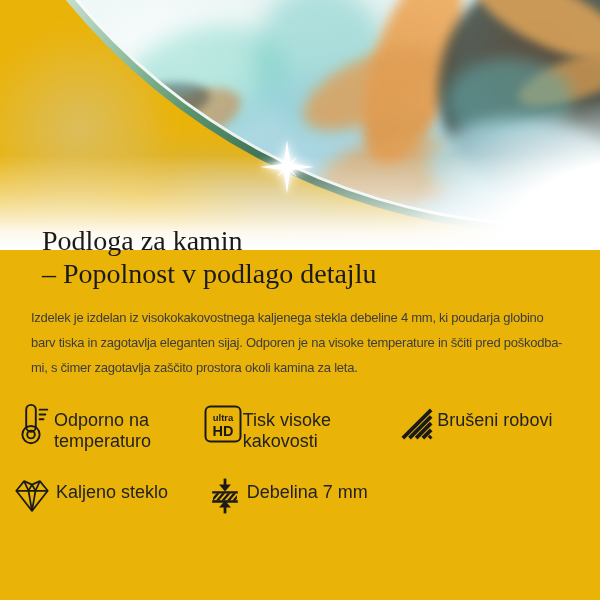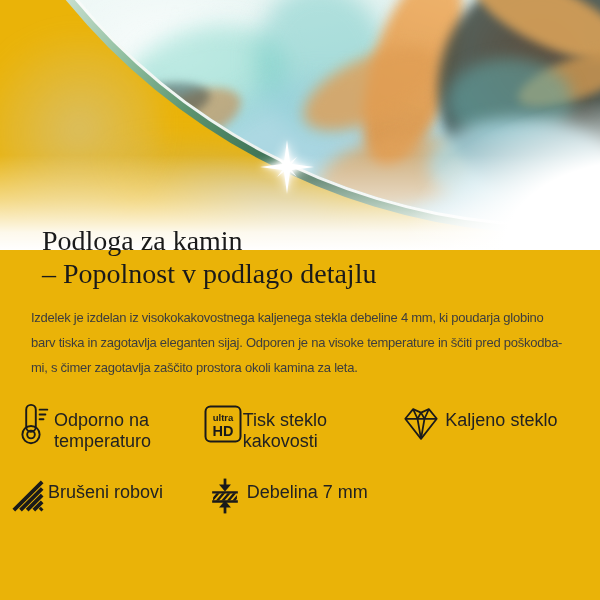--- a/index.html
+++ b/index.html
@@ -142,41 +142,41 @@
 
     <div class="feature">
       <div class="icon-wrap">
         <svg width="40" height="40" viewBox="0 0 40 40">
           <rect class="ic" x="2.5" y="2.5" width="35" height="35" rx="5" stroke-width="2.4"></rect>
           <text x="20" y="17" text-anchor="middle" font-family="Liberation Sans, sans-serif" font-size="9.5" font-weight="600" fill="#1a1a1a">ultra</text>
           <text x="20" y="32" text-anchor="middle" font-family="Liberation Sans, sans-serif" font-size="14.5" font-weight="700" fill="#1a1a1a">HD</text>
         </svg>
       </div>
 
-      <div class="feature-label">Tisk steklo kakovosti</div>
+      <div class="feature-label">Tisk visoke kakovosti</div>
     </div>
 
+
+    <div class="feature">
+      <div class="icon-wrap">
+        <svg width="40" height="40" viewBox="0 0 48 48">
+          <path d="M7 41 L41 7 M15 41 L41 15 M23 41 L41 23 M31 41 L41 31 M38.5 41 L41 38.5" stroke="#1a1a1a" stroke-width="4.5" fill="none"></path>
+        </svg>
+      </div>
+      <div class="feature-label">Brušeni robovi</div>
+    </div>
 
     <div class="feature">
       <div class="icon-wrap">
         <svg width="48" height="42" viewBox="0 0 48 48">
           <path class="ic" stroke-width="1.8" stroke-linejoin="round" d="M6 18 L15 7 L24 11 L33 7 L42 18 L24 41 Z"></path>
           <path class="ic" stroke-width="1.8" stroke-linejoin="round" d="M6 18 H42 M15 7 L20 18 M24 11 L20 18 M24 11 L28 18 M33 7 L28 18 M20 18 L24 41 M28 18 L24 41"></path>
         </svg>
       </div>
       <div class="feature-label">Kaljeno steklo</div>
-    </div>
-
-    <div class="feature">
-      <div class="icon-wrap">
-        <svg width="40" height="40" viewBox="0 0 48 48">
-          <path d="M7 41 L41 7 M15 41 L41 15 M23 41 L41 23 M31 41 L41 31 M38.5 41 L41 38.5" stroke="#1a1a1a" stroke-width="4.5" fill="none"></path>
-        </svg>
-      </div>
-      <div class="feature-label">Brušeni robovi</div>
     </div>
 
     <div class="feature">
       <div class="icon-wrap">
         <svg width="44" height="46" viewBox="0 0 48 48">
           <defs>
               <clipPath id="barclip">
                 <rect x="11" y="21" width="26" height="8"></rect>
               </clipPath>
             </defs>

